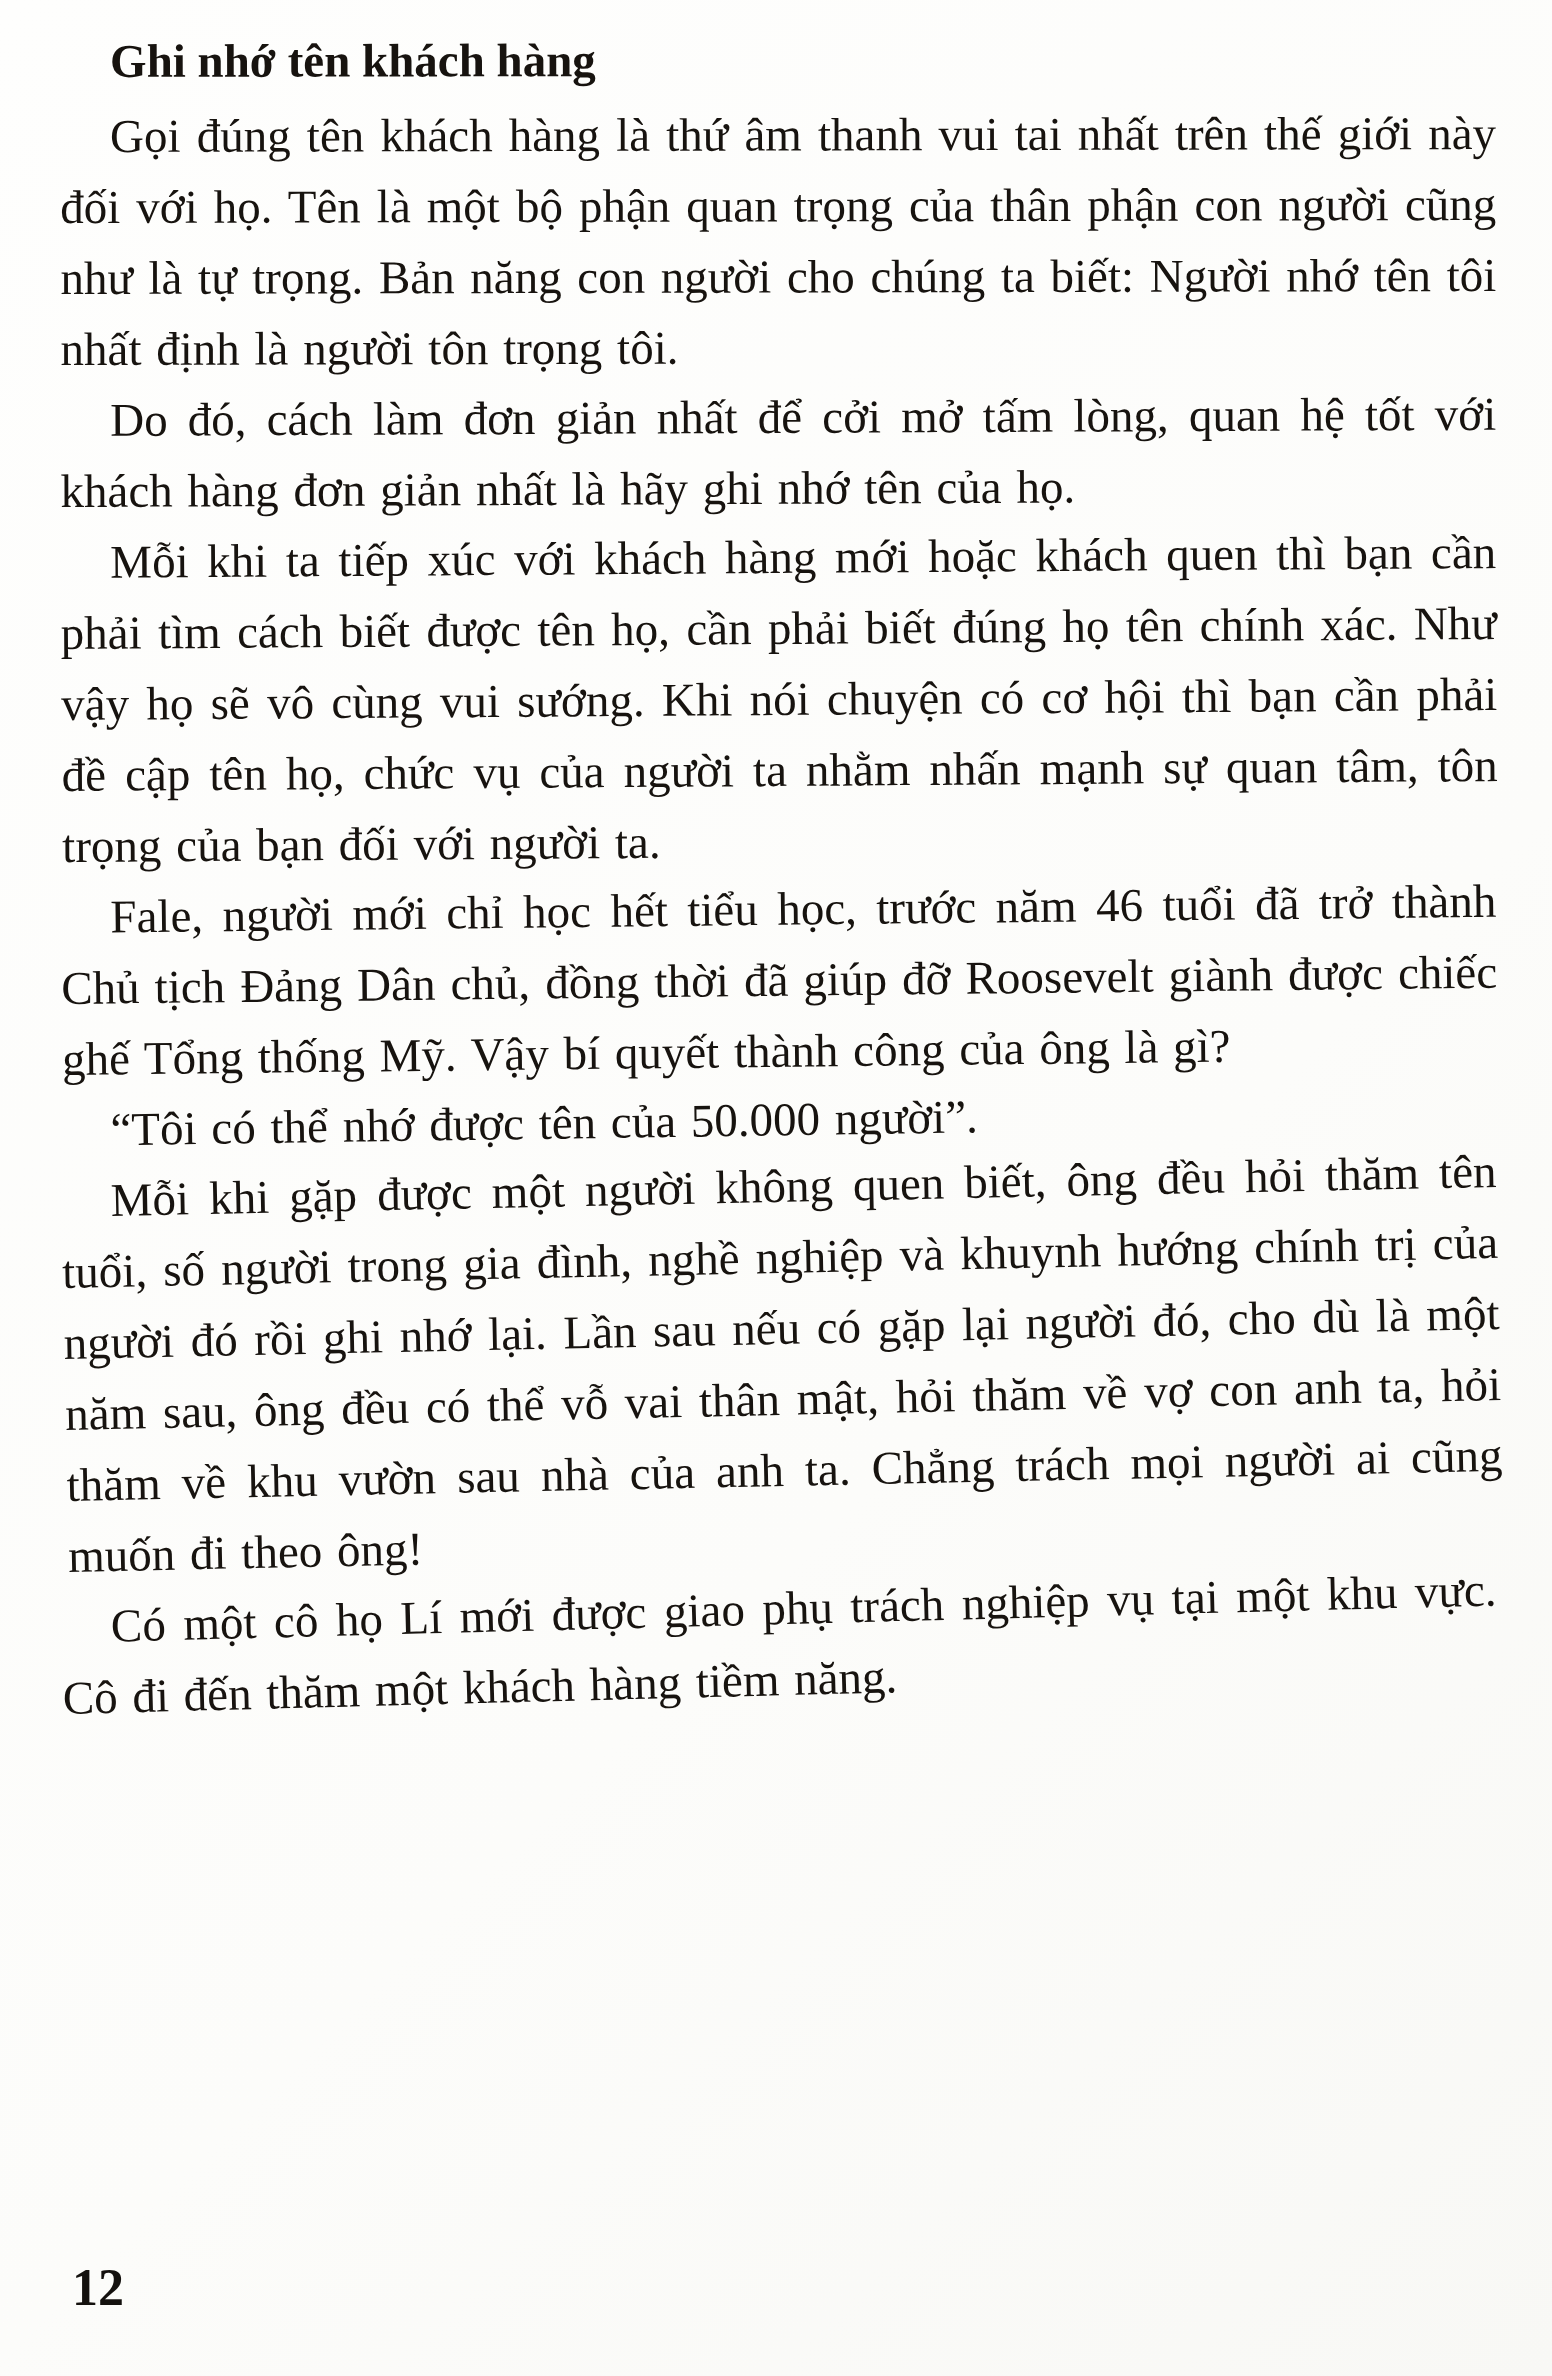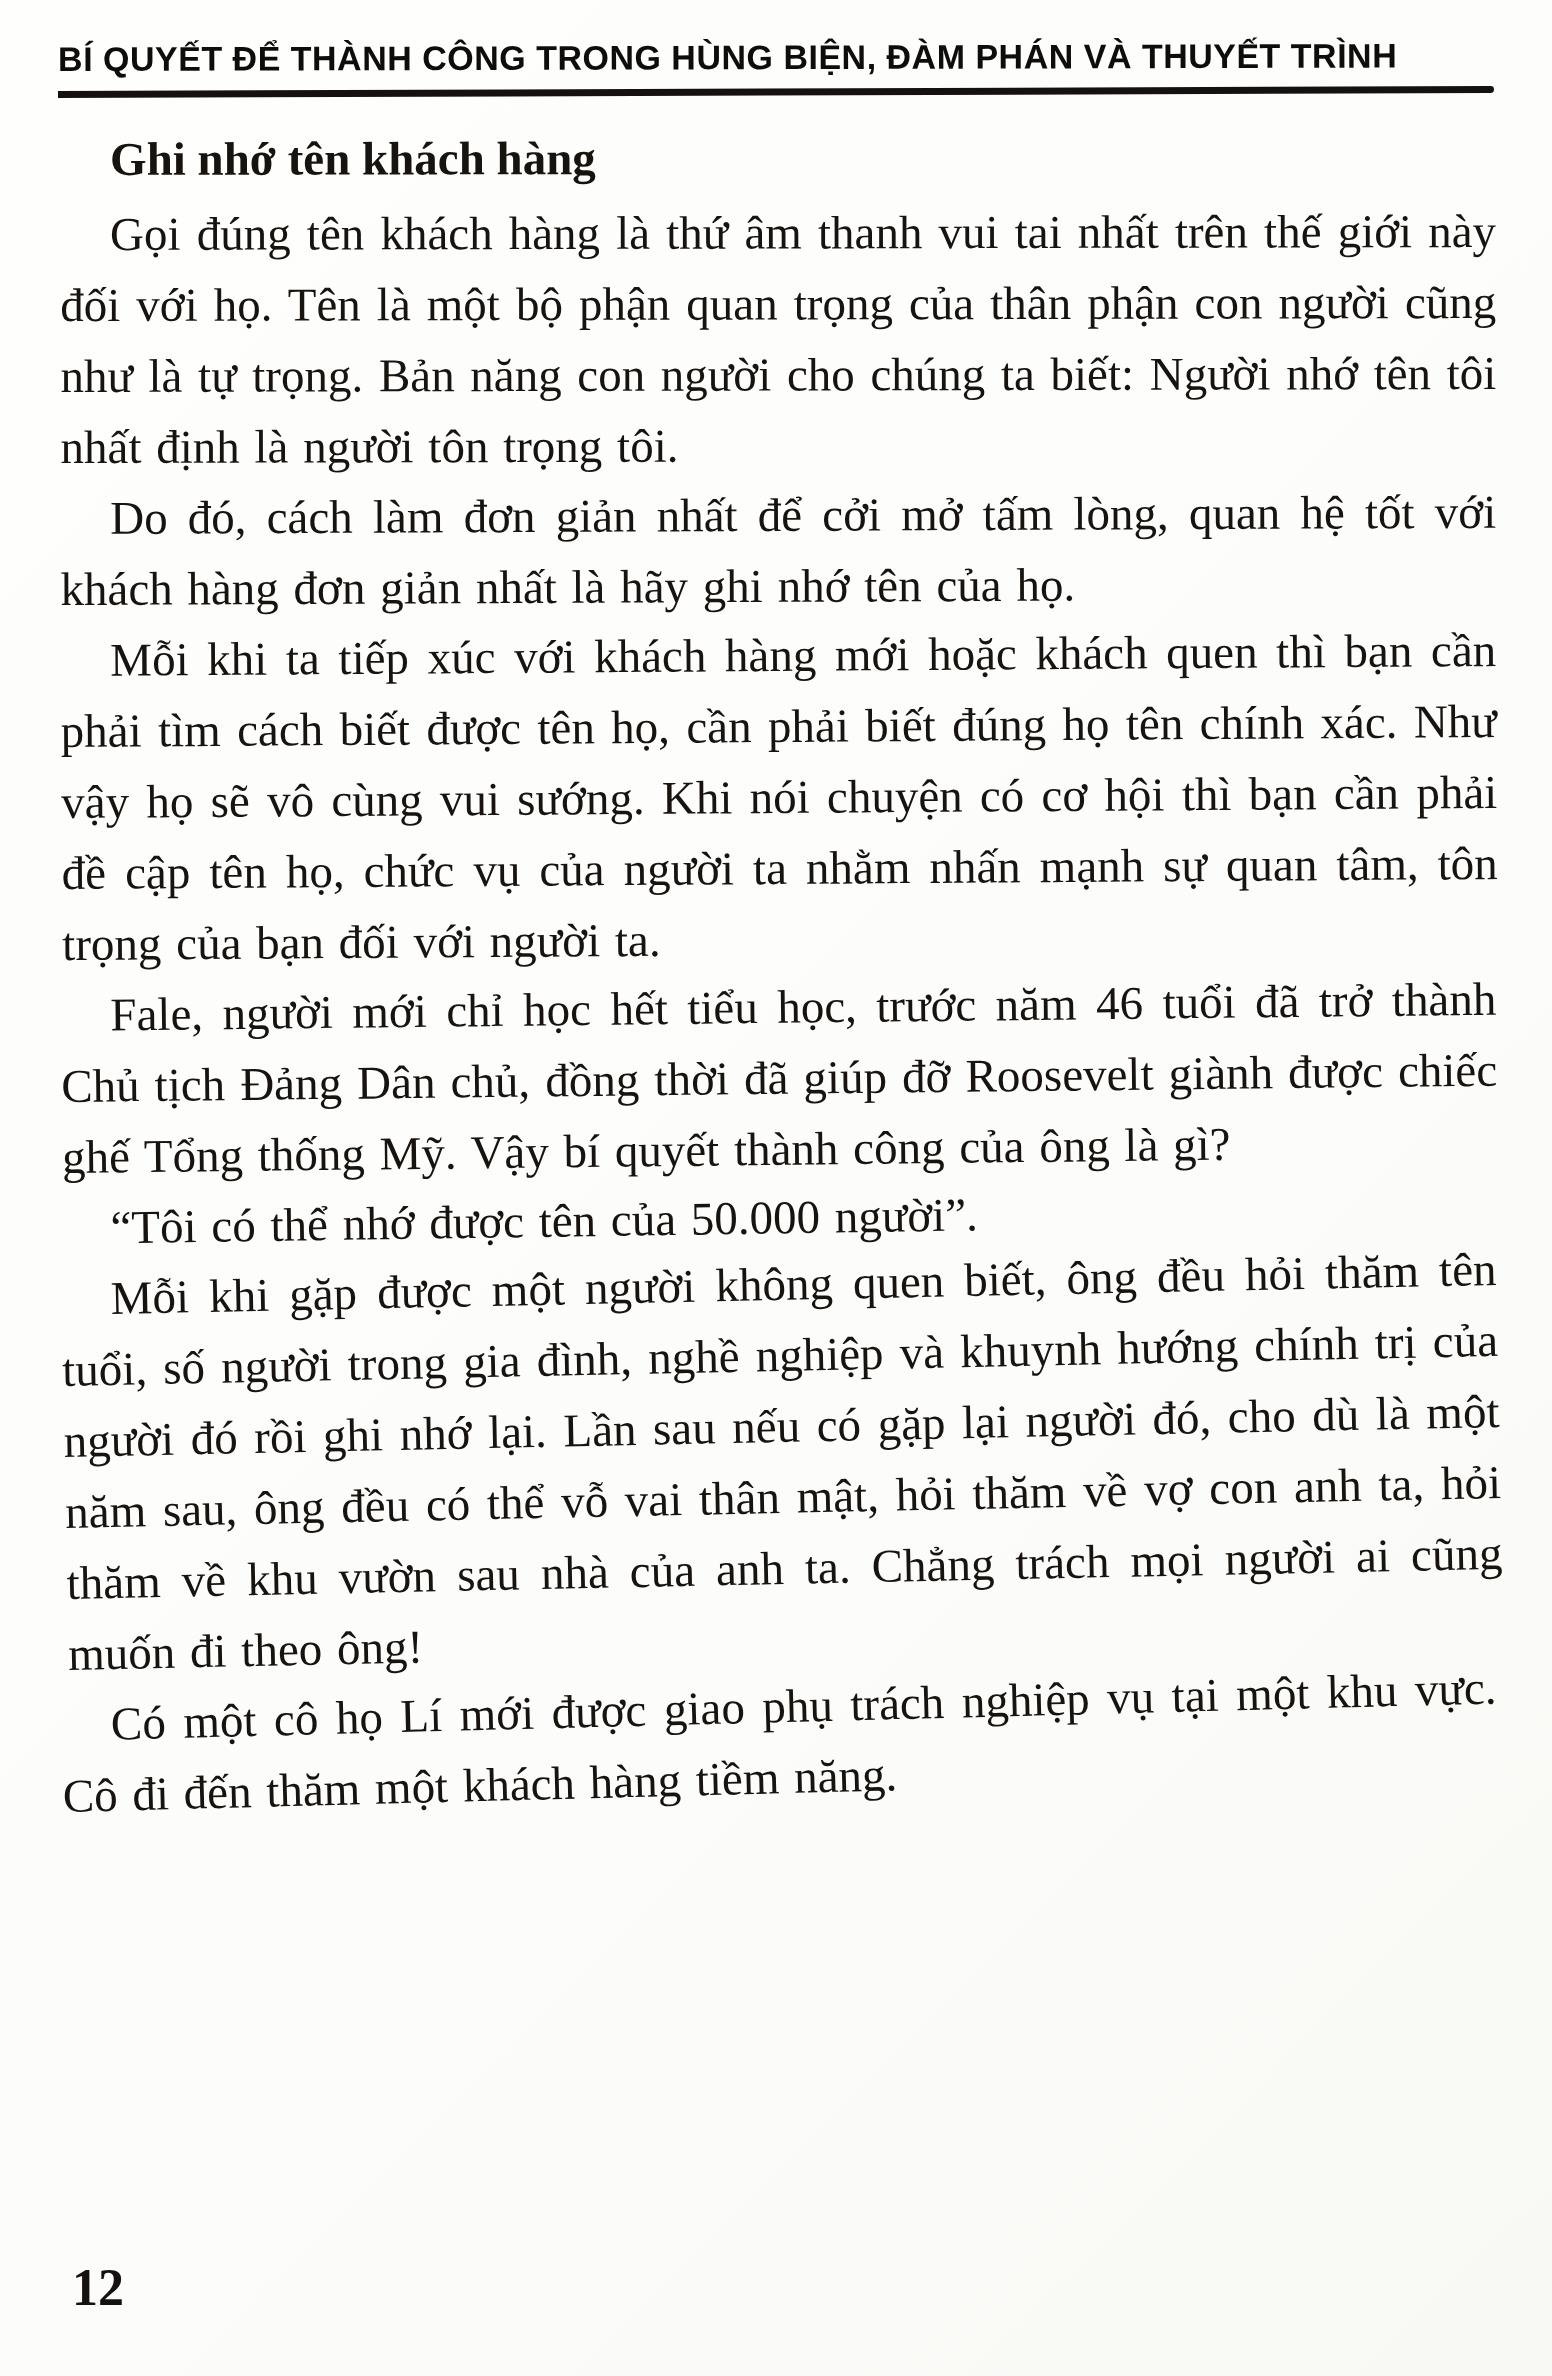--- a/index.html
+++ b/index.html
@@ -69,24 +69,20 @@
     font-size: 52px;
     font-weight: 700;
     color: #14110e;
   }
 </style>
 </head>
 <body>
 
 <div class="page">
 
-  <header class="running-header">
-    <div class="rh-text">BÍ QUYẾT ĐỂ THÀNH CÔNG TRONG HÙNG BIỆN, ĐÀM PHÁN VÀ THUYẾT TRÌNH</div>
-    <div class="rh-rule"></div>
-  </header>
 
   <main class="body-block">
     <h2 class="section-title">Ghi nhớ tên khách hàng</h2>
 
     <p class="para t1">Gọi đúng tên khách hàng là thứ âm thanh vui tai nhất trên thế giới này đối với họ. Tên là một bộ phận quan trọng của thân phận con người cũng như là tự trọng. Bản năng con người cho chúng ta biết: Người nhớ tên tôi nhất định là người tôn trọng tôi.</p>
     <p class="para t2">Do đó, cách làm đơn giản nhất để cởi mở tấm lòng, quan hệ tốt với khách hàng đơn giản nhất là hãy ghi nhớ tên của họ.</p>
     <p class="para t3">Mỗi khi ta tiếp xúc với khách hàng mới hoặc khách quen thì bạn cần phải tìm cách biết được tên họ, cần phải biết đúng họ tên chính xác. Như vậy họ sẽ vô cùng vui sướng. Khi nói chuyện có cơ hội thì bạn cần phải đề cập tên họ, chức vụ của người ta nhằm nhấn mạnh sự quan tâm, tôn trọng của bạn đối với người ta.</p>
     <p class="para t4">Fale, người mới chỉ học hết tiểu học, trước năm 46 tuổi đã trở thành Chủ tịch Đảng Dân chủ, đồng thời đã giúp đỡ Roosevelt giành được chiếc ghế Tổng thống Mỹ. Vậy bí quyết thành công của ông là gì?</p>
     <p class="para t5">“Tôi có thể nhớ được tên của 50.000 người”.</p>
     <p class="para t6">Mỗi khi gặp được một người không quen biết, ông đều hỏi thăm tên tuổi, số người trong gia đình, nghề nghiệp và khuynh hướng chính trị của người đó rồi ghi nhớ lại. Lần sau nếu có gặp lại người đó, cho dù là một năm sau, ông đều có thể vỗ vai thân mật, hỏi thăm về vợ con anh ta, hỏi thăm về khu vườn sau nhà của anh ta. Chẳng trách mọi người ai cũng muốn đi theo ông!</p>

